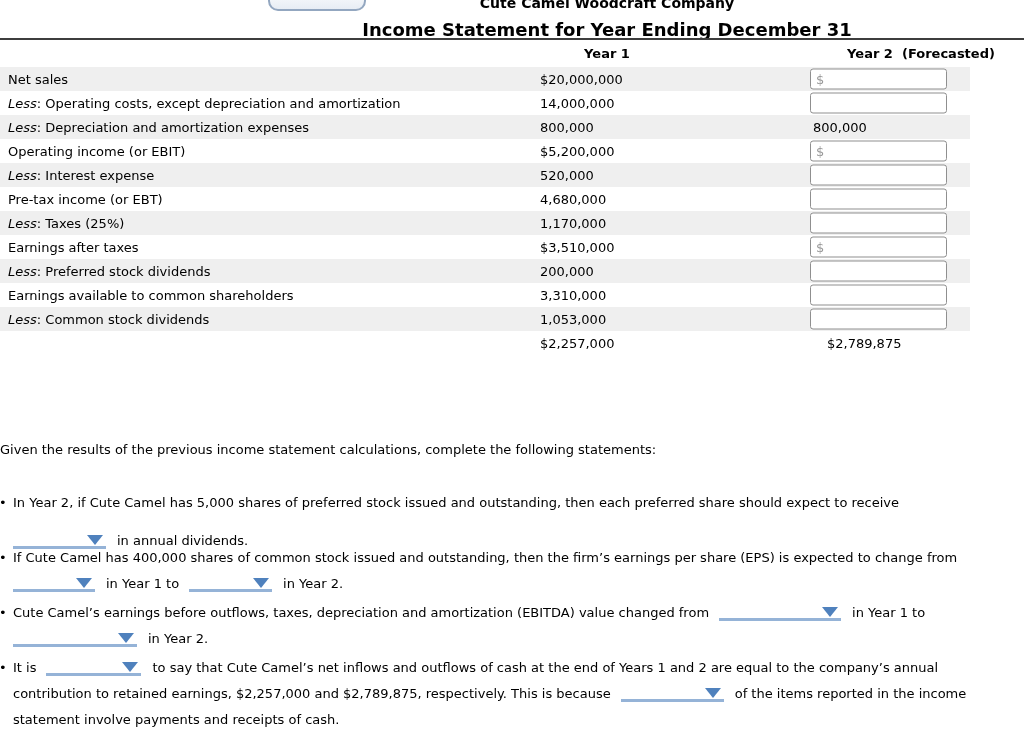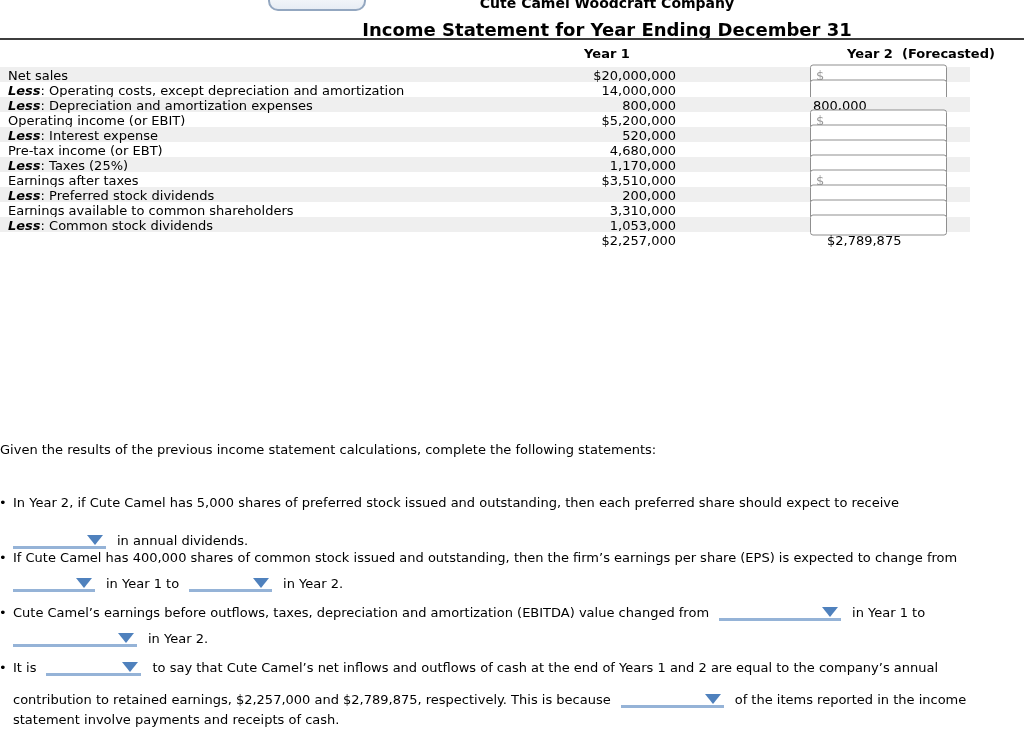--- a/index.html
+++ b/index.html
@@ -17,26 +17,26 @@
   .title1 { position:absolute; top:-5px; left:607px; transform:translateX(-50%);
             font-weight:bold; font-size:14px; white-space:nowrap; }
   .title2 { position:absolute; top:19px; left:607px; transform:translateX(-50%);
             font-weight:bold; font-size:18px; white-space:nowrap; }
   .hrule { position:absolute; top:38px; left:0; width:1024px; height:2px; background:#3e3e3e; }
   .colhead { position:absolute; top:46px; font-weight:bold; font-size:13px; white-space:pre; }
   .colhead.y1 { left:607px; transform:translateX(-50%); }
   .colhead.y2 { left:883px; transform:translateX(-50%);margin-left:38px; }
 
   #income-rows { position:absolute; top:67px; left:0; width:1024px; }
-  .trow { position:relative; width:970px; height:15px;padding-left:48px; }
+  .trow { position:relative; width:970px; height:24px;padding-left:48px; }
   .trow.shaded { background:#efefef; }
   .lbl { position:absolute; left:8px; top:50%; transform:translateY(-50%); white-space:nowrap; }
-  .lbl .ital { font-style:italic;font-weight:bold; }
+  .lbl .ital { font-style:italic; }
   .y1cell { position:absolute; left:540px; width:136px; top:50%; transform:translateY(-50%);
-            text-align:right; white-space:nowrap; }
+            text-align:left; white-space:nowrap; }
   .y2cell { position:absolute; left:810px; top:50%; transform:translateY(-50%); white-space:nowrap; }
   .inputbox {
     width:137px; height:21px; background:#fff; border:1px solid #8f8f8f;
     border-radius:3px; display:flex; align-items:center; padding-left:5px;
   }
   .inputbox .dollar { color:#999; font-size:13px; }
   .y2text { white-space:nowrap; }
 
   #statements { position:absolute; top:0; left:0; width:840px; height:729px; }
   .stline { position:absolute; left:13px; font-size:13px; line-height:17px; white-space:nowrap; }
@@ -152,15 +152,15 @@
 
 <div id="statements">
     <div class="stline" style="top: 441px; left: 0px;">Given the results of the previous income statement calculations, complete the following statements:</div>
     <div class="stline" style="top: 494px;"><span class="bullet">•</span><span>In Year 2, if Cute Camel has 5,000 shares of preferred stock issued and outstanding, then each preferred share should expect to receive</span></div>
     <div class="stline" style="top: 532px;"><span class="dd" style="width: 93px;"><span class="tri"></span></span><span>in annual dividends.</span></div>
     <div class="stline" style="top: 549px;"><span class="bullet">•</span><span>If Cute Camel has 400,000 shares of common stock issued and outstanding, then the firm’s earnings per share (EPS) is expected to change from</span></div>
     <div class="stline" style="top: 575px;"><span class="dd" style="width: 82px;"><span class="tri"></span></span><span>in Year 1 to</span><span class="dd" style="width: 83px; margin-left: 10px;"><span class="tri"></span></span><span>in Year 2.</span></div>
     <div class="stline" style="top: 604px;"><span class="bullet">•</span><span>Cute Camel’s earnings before outflows, taxes, depreciation and amortization (EBITDA) value changed from</span><span class="dd" style="width: 122px; margin-left: 10px;"><span class="tri"></span></span><span>in Year 1 to</span></div>
     <div class="stline" style="top: 630px;"><span class="dd" style="width: 124px;"><span class="tri"></span></span><span>in Year 2.</span></div>
     <div class="stline" style="top: 659px;"><span class="bullet">•</span><span>It is</span><span class="dd" style="width: 95px; margin-left: 10px;"><span class="tri"></span></span><span>to say that Cute Camel’s net inflows and outflows of cash at the end of Years 1 and 2 are equal to the company’s annual</span></div>
-    <div class="stline" style="top: 685px; margin-top: 6px;"><span>contribution to retained earnings, $2,257,000 and $2,789,875, respectively. This is because</span><span class="dd" style="width: 103px; margin-left: 10px;"><span class="tri"></span></span><span>of the items reported in the income</span></div>
+    <div class="stline" style="top: 685px;"><span>contribution to retained earnings, $2,257,000 and $2,789,875, respectively. This is because</span><span class="dd" style="width: 103px; margin-left: 10px;"><span class="tri"></span></span><span>of the items reported in the income</span></div>
     <div class="stline" style="top: 711px;"><span>statement involve payments and receipts of cash.</span></div>
   </div>
 
 </body></html>

